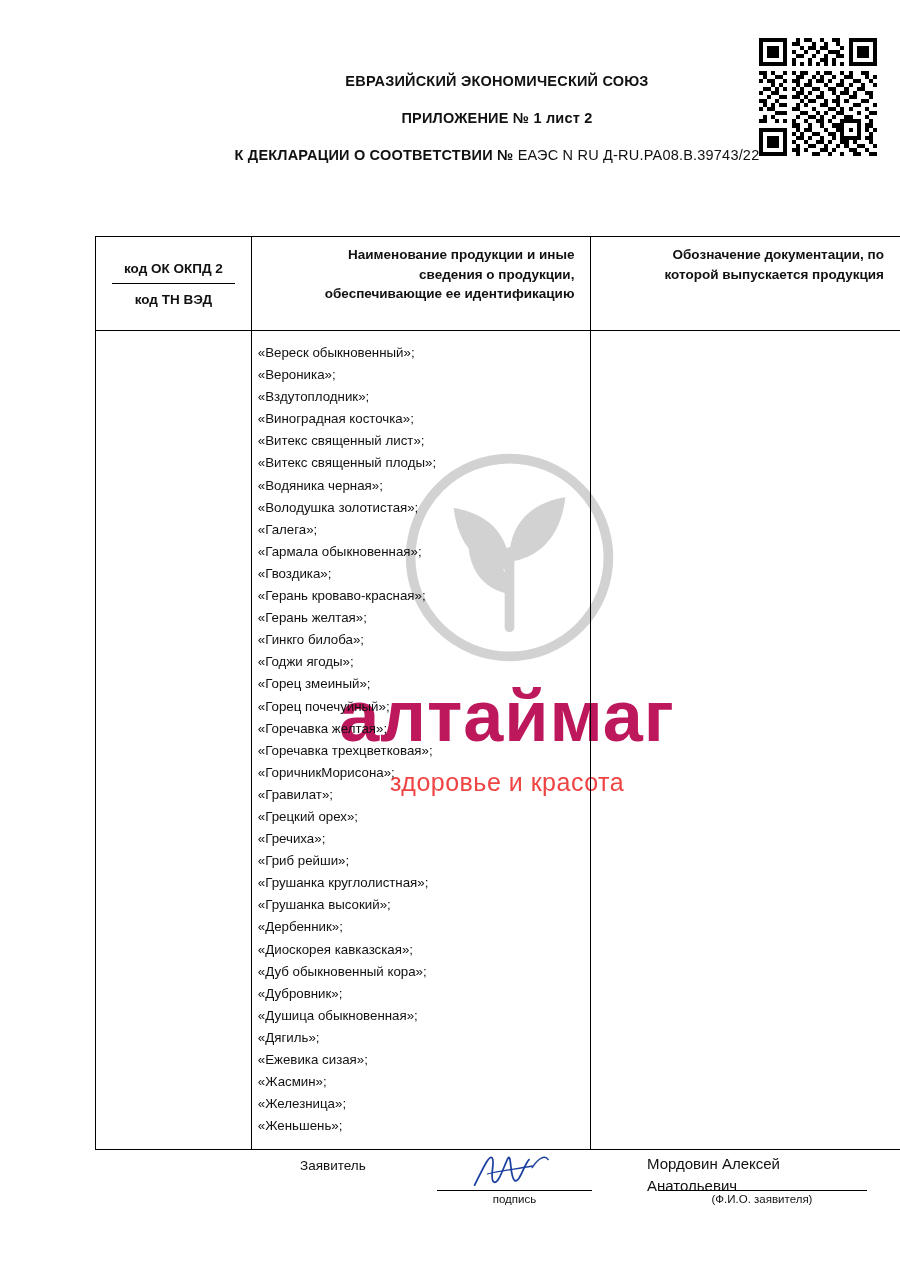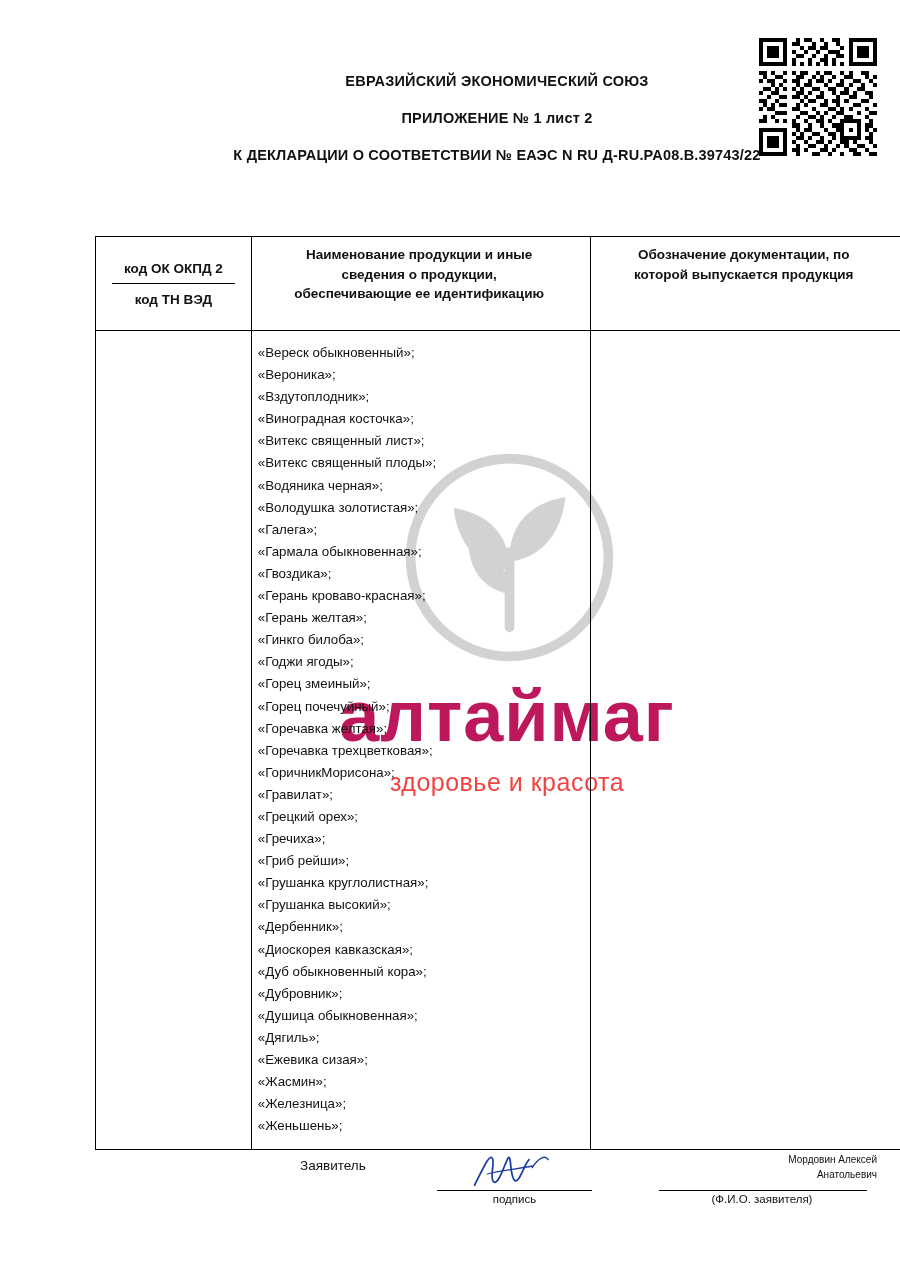--- a/index.html
+++ b/index.html
@@ -47,21 +47,21 @@
     font-size: 14.5px;
     font-weight: bold;
     letter-spacing: 0.2px;
     margin-bottom: 19px;
     line-height: 1.25;
   }
   .heading .line.l3 {
     margin-bottom: 0;
   }
   .heading .decl-number {
-    font-weight: bold;
+    font-weight: normal;
   }
 
   
   .watermark {
     position: absolute;
     top: 430px;
     left: 140px;
     width: 640px;
     height: 420px;
     pointer-events: none;
@@ -111,24 +111,24 @@
   table.main-table td, table.main-table th {
     border: 1px solid #000000;
     vertical-align: top;
     background: transparent;
   }
   .col1 { width: 156px; }
   .col2 { width: 340px; }
   .col3 { width: 310px; }
 
   .hdr-cell {
-    text-align: center;
+    text-align: right;
     font-weight: bold;
     font-size: 13.5px;
-    padding: 8px 10px 10px 6px;
+    padding: 8px 16px 10px 6px;
     line-height: 1.45;
   }
   .hdr-col1 {
     padding: 16px;
   }
   .hdr-col1 .sub {
     text-align: center;
     font-weight: bold;
     font-size: 13.5px;
     padding: 8px 4px 7px 4px;
@@ -198,22 +198,22 @@
     top: 2px;
     left: 28px;
     width: 96px;
     height: 40px;
   }
   .name-block {
     position: absolute;
     top: 5px;
     left: 600px;
     width: 230px;
-    text-align: right;
-    font-size: 10px;
+    text-align: left;
+    font-size: 15px;
     line-height: 1.45;
   }
   .name-line {
     position: absolute;
     top: 42px;
     left: 612px;
     width: 208px;
     border-bottom: 1px solid #000000;
   }
   .name-caption {

